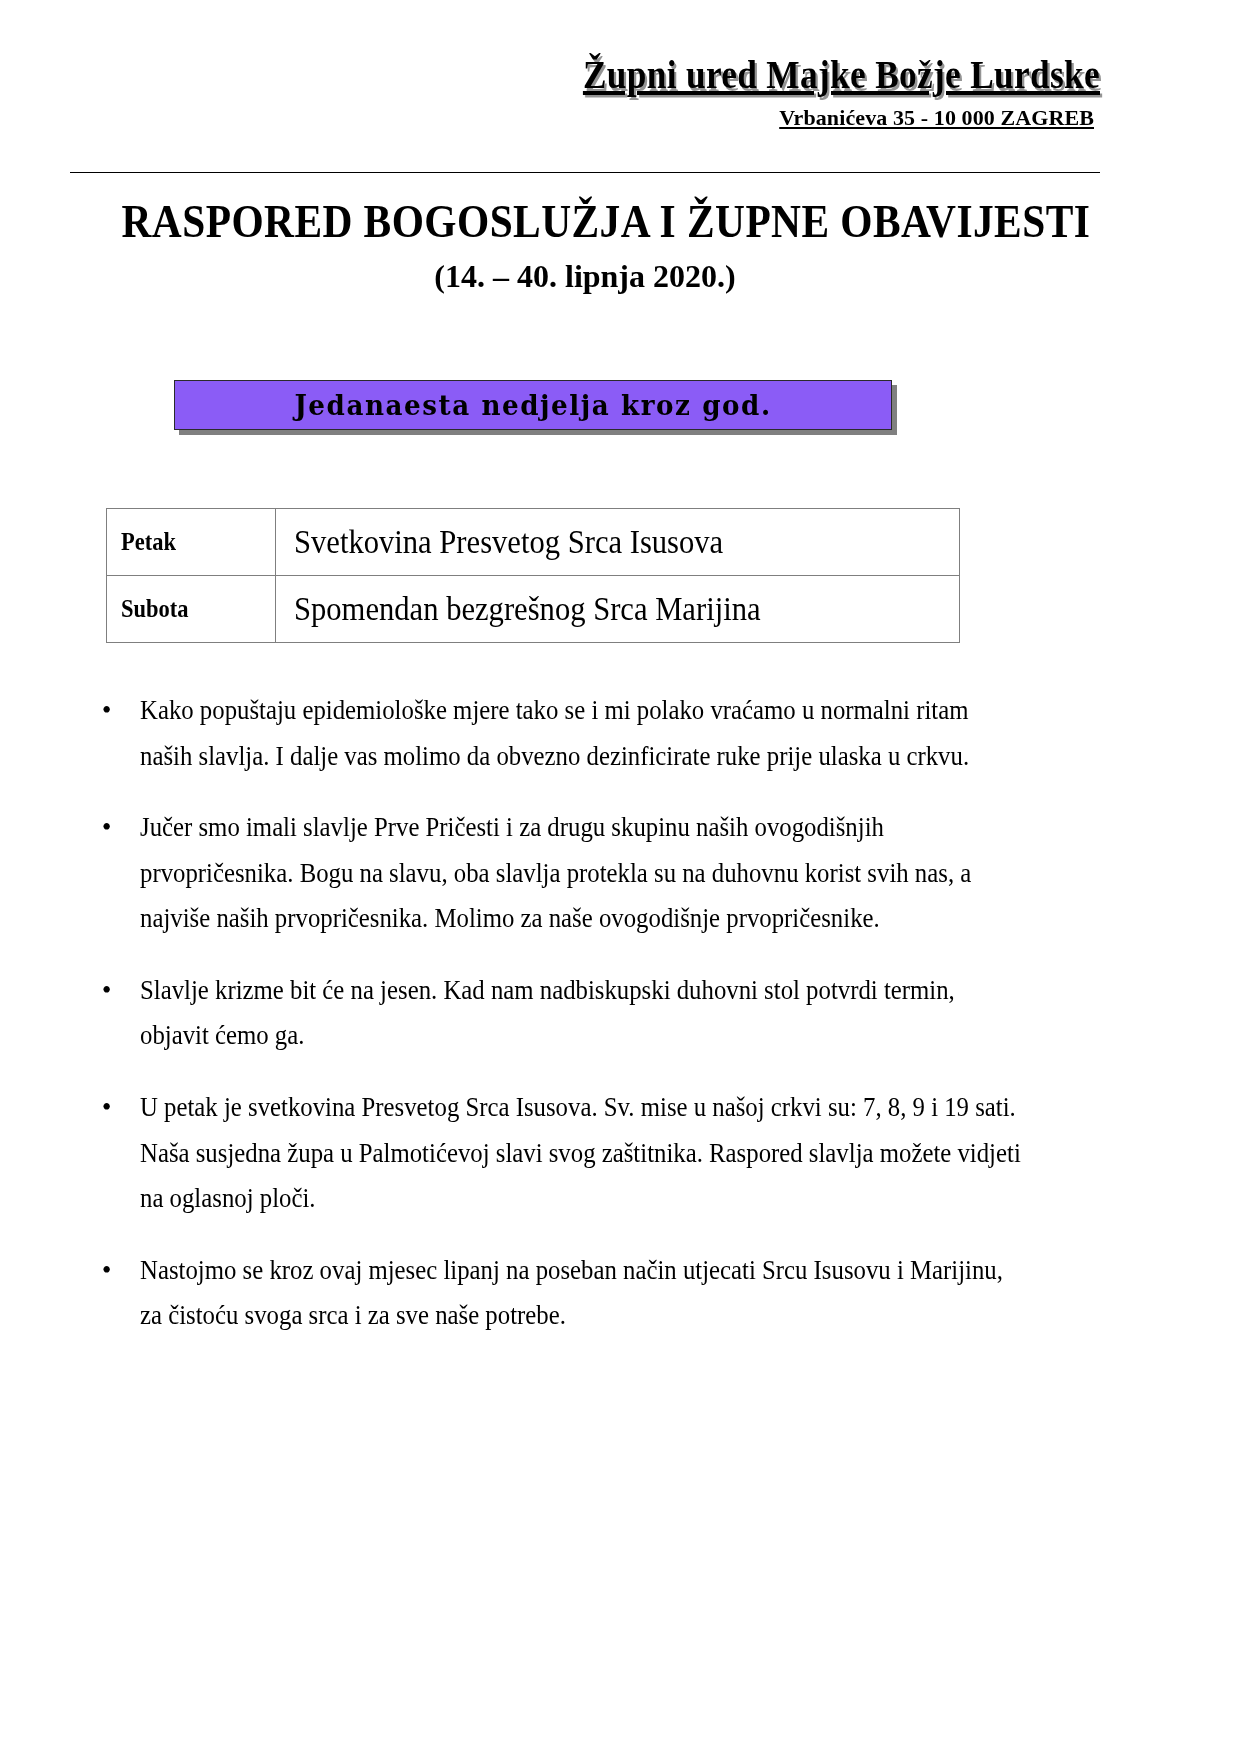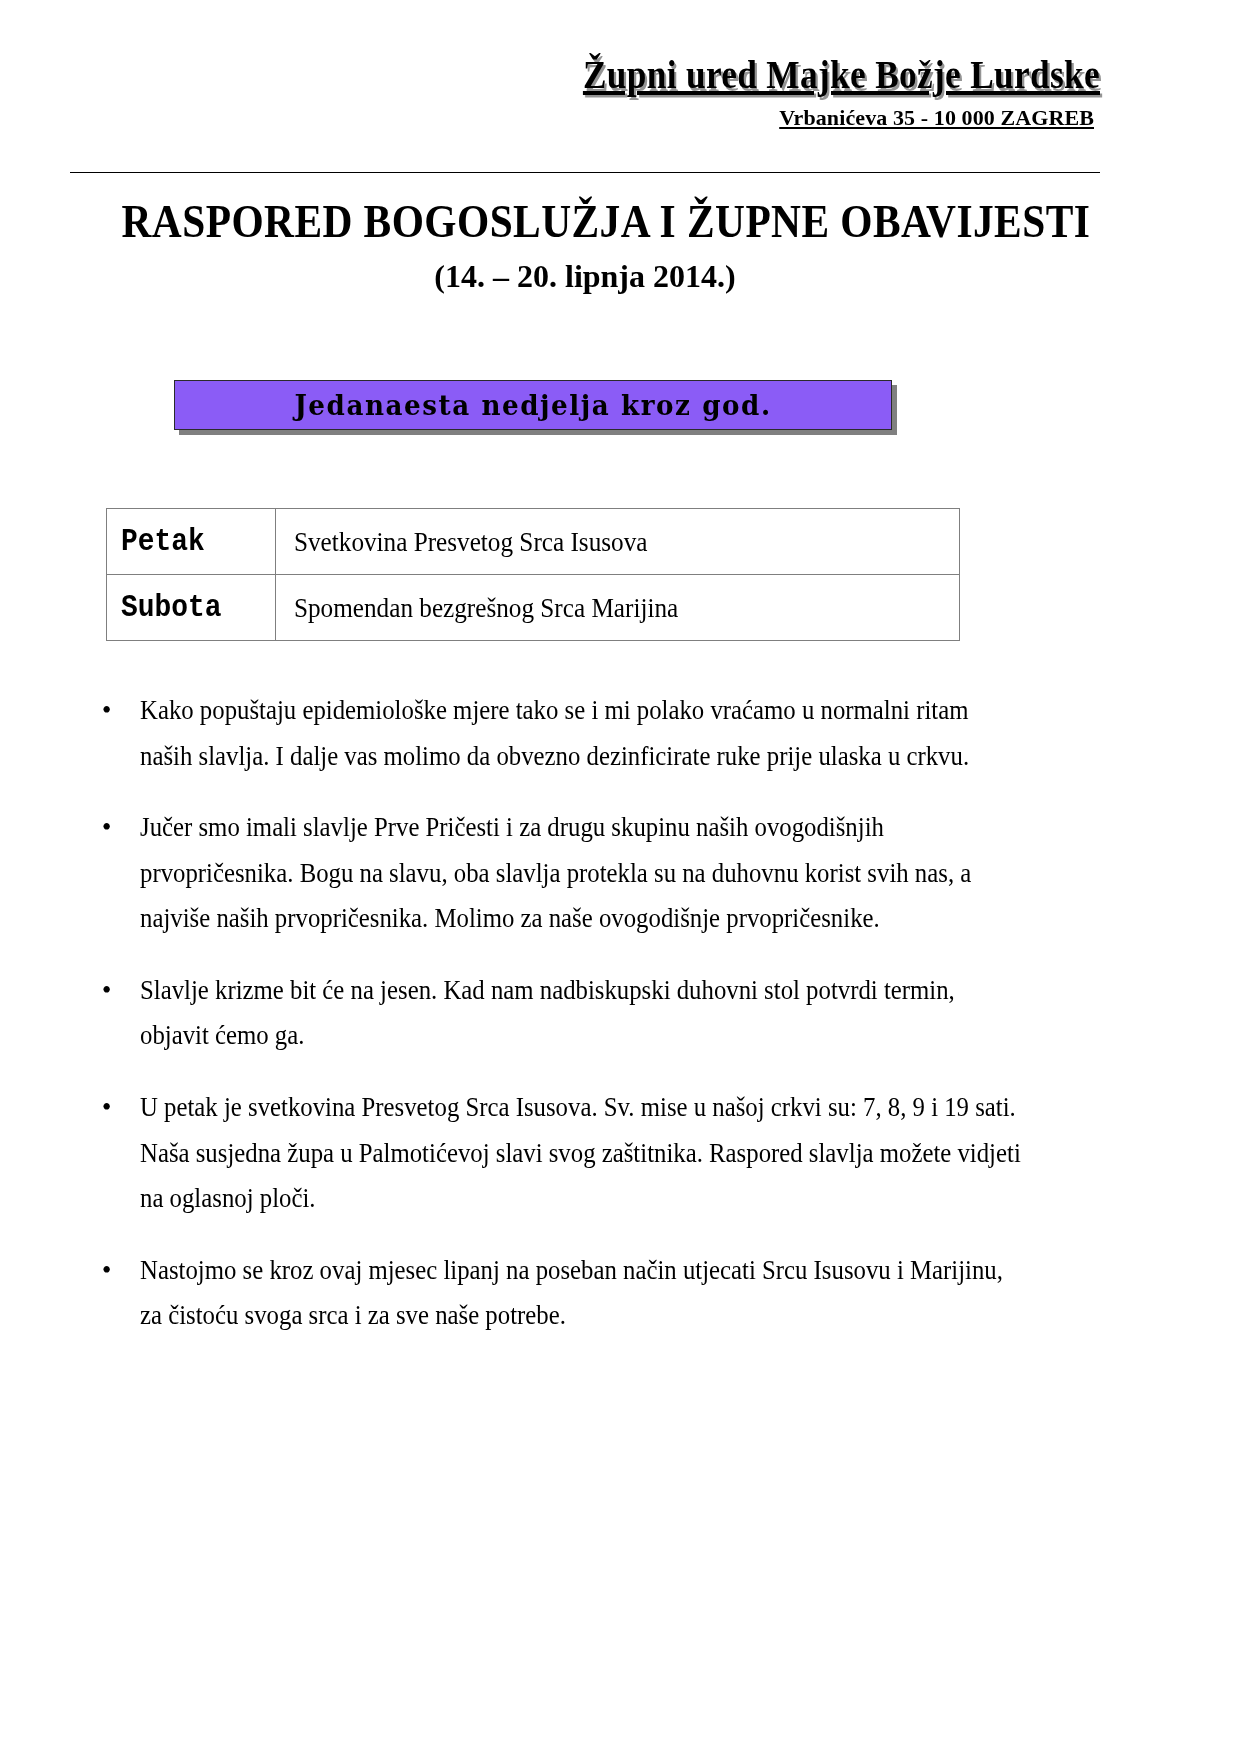--- a/index.html
+++ b/index.html
@@ -135,26 +135,26 @@
   }
   .sched-table td {
     border: 1.5px solid #7f7f7f;
     padding: 14px 0 14px 14px;
     vertical-align: middle;
     height: 37px;
   }
   .sched-table td.day {
     width: 154px;
     font-weight: bold;
-    font-size: 31px;
-    font-family: Liberation Mono, monospace;
+    font-size: 25px;
+    font-family: Liberation Serif, serif;
     transform-origin: left center;
   }
   .sched-table td.desc {
-    font-size: 28px;
+    font-size: 34px;
     font-family: "Liberation Serif", "DejaVu Serif", serif;
     padding-left: 18px;
   }
   .cell-narrow {
     display: inline-block;
     transform: scaleX(0.9);
     transform-origin: left center;
     white-space: nowrap;
   }
 
@@ -197,21 +197,21 @@
 
 <div class="page">
 
   <div class="letterhead">
     <div class="org-name">Župni ured Majke Božje Lurdske</div>
     <div class="org-addr">Vrbanićeva 35 - 10 000 ZAGREB</div>
   </div>
   <div class="rule"></div>
 
   <div class="doc-title">RASPORED BOGOSLUŽJA I ŽUPNE OBAVIJESTI</div>
-  <div class="doc-subtitle">(14. – 20. lipnja 2014.)</div>
+  <div class="doc-subtitle">(14. – 40. lipnja 2020.)</div>
 
   <div class="banner-wrap">
     <div class="banner">
       <span class="banner-text">Jedanaesta nedjelja kroz god.</span>
     </div>
   </div>
 
   <table class="sched-table">
     <tbody>
       <tr>

